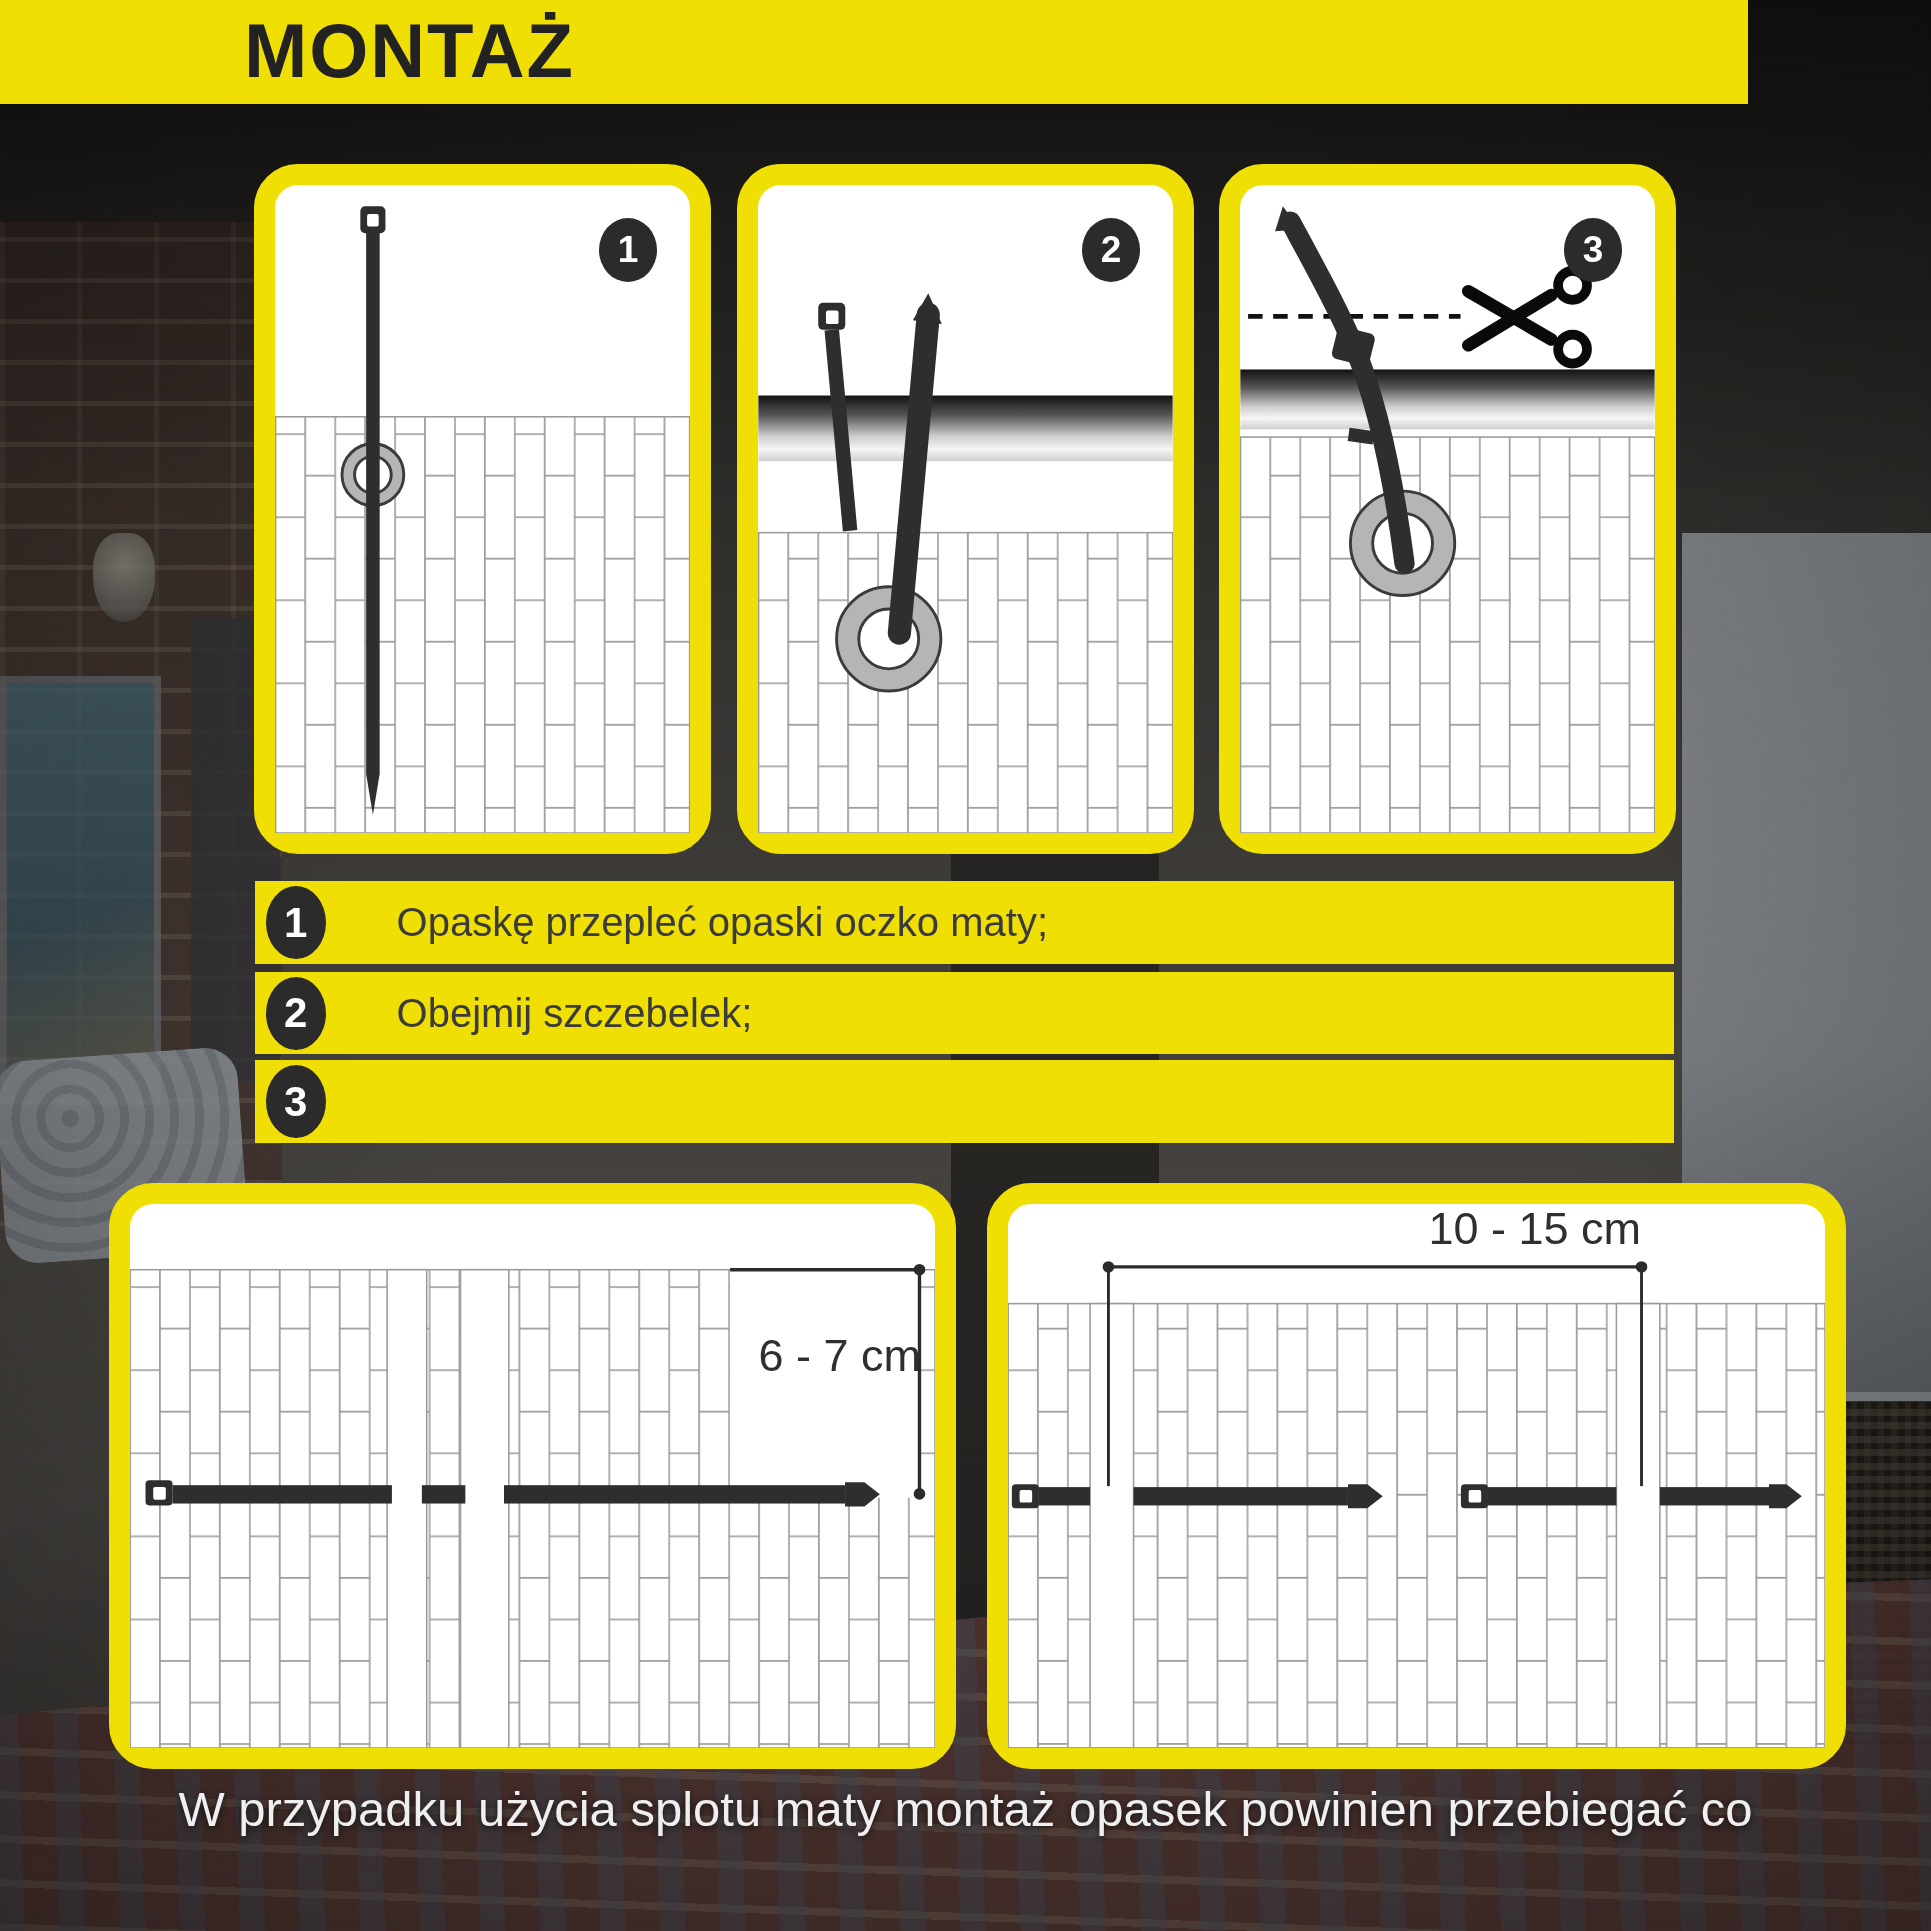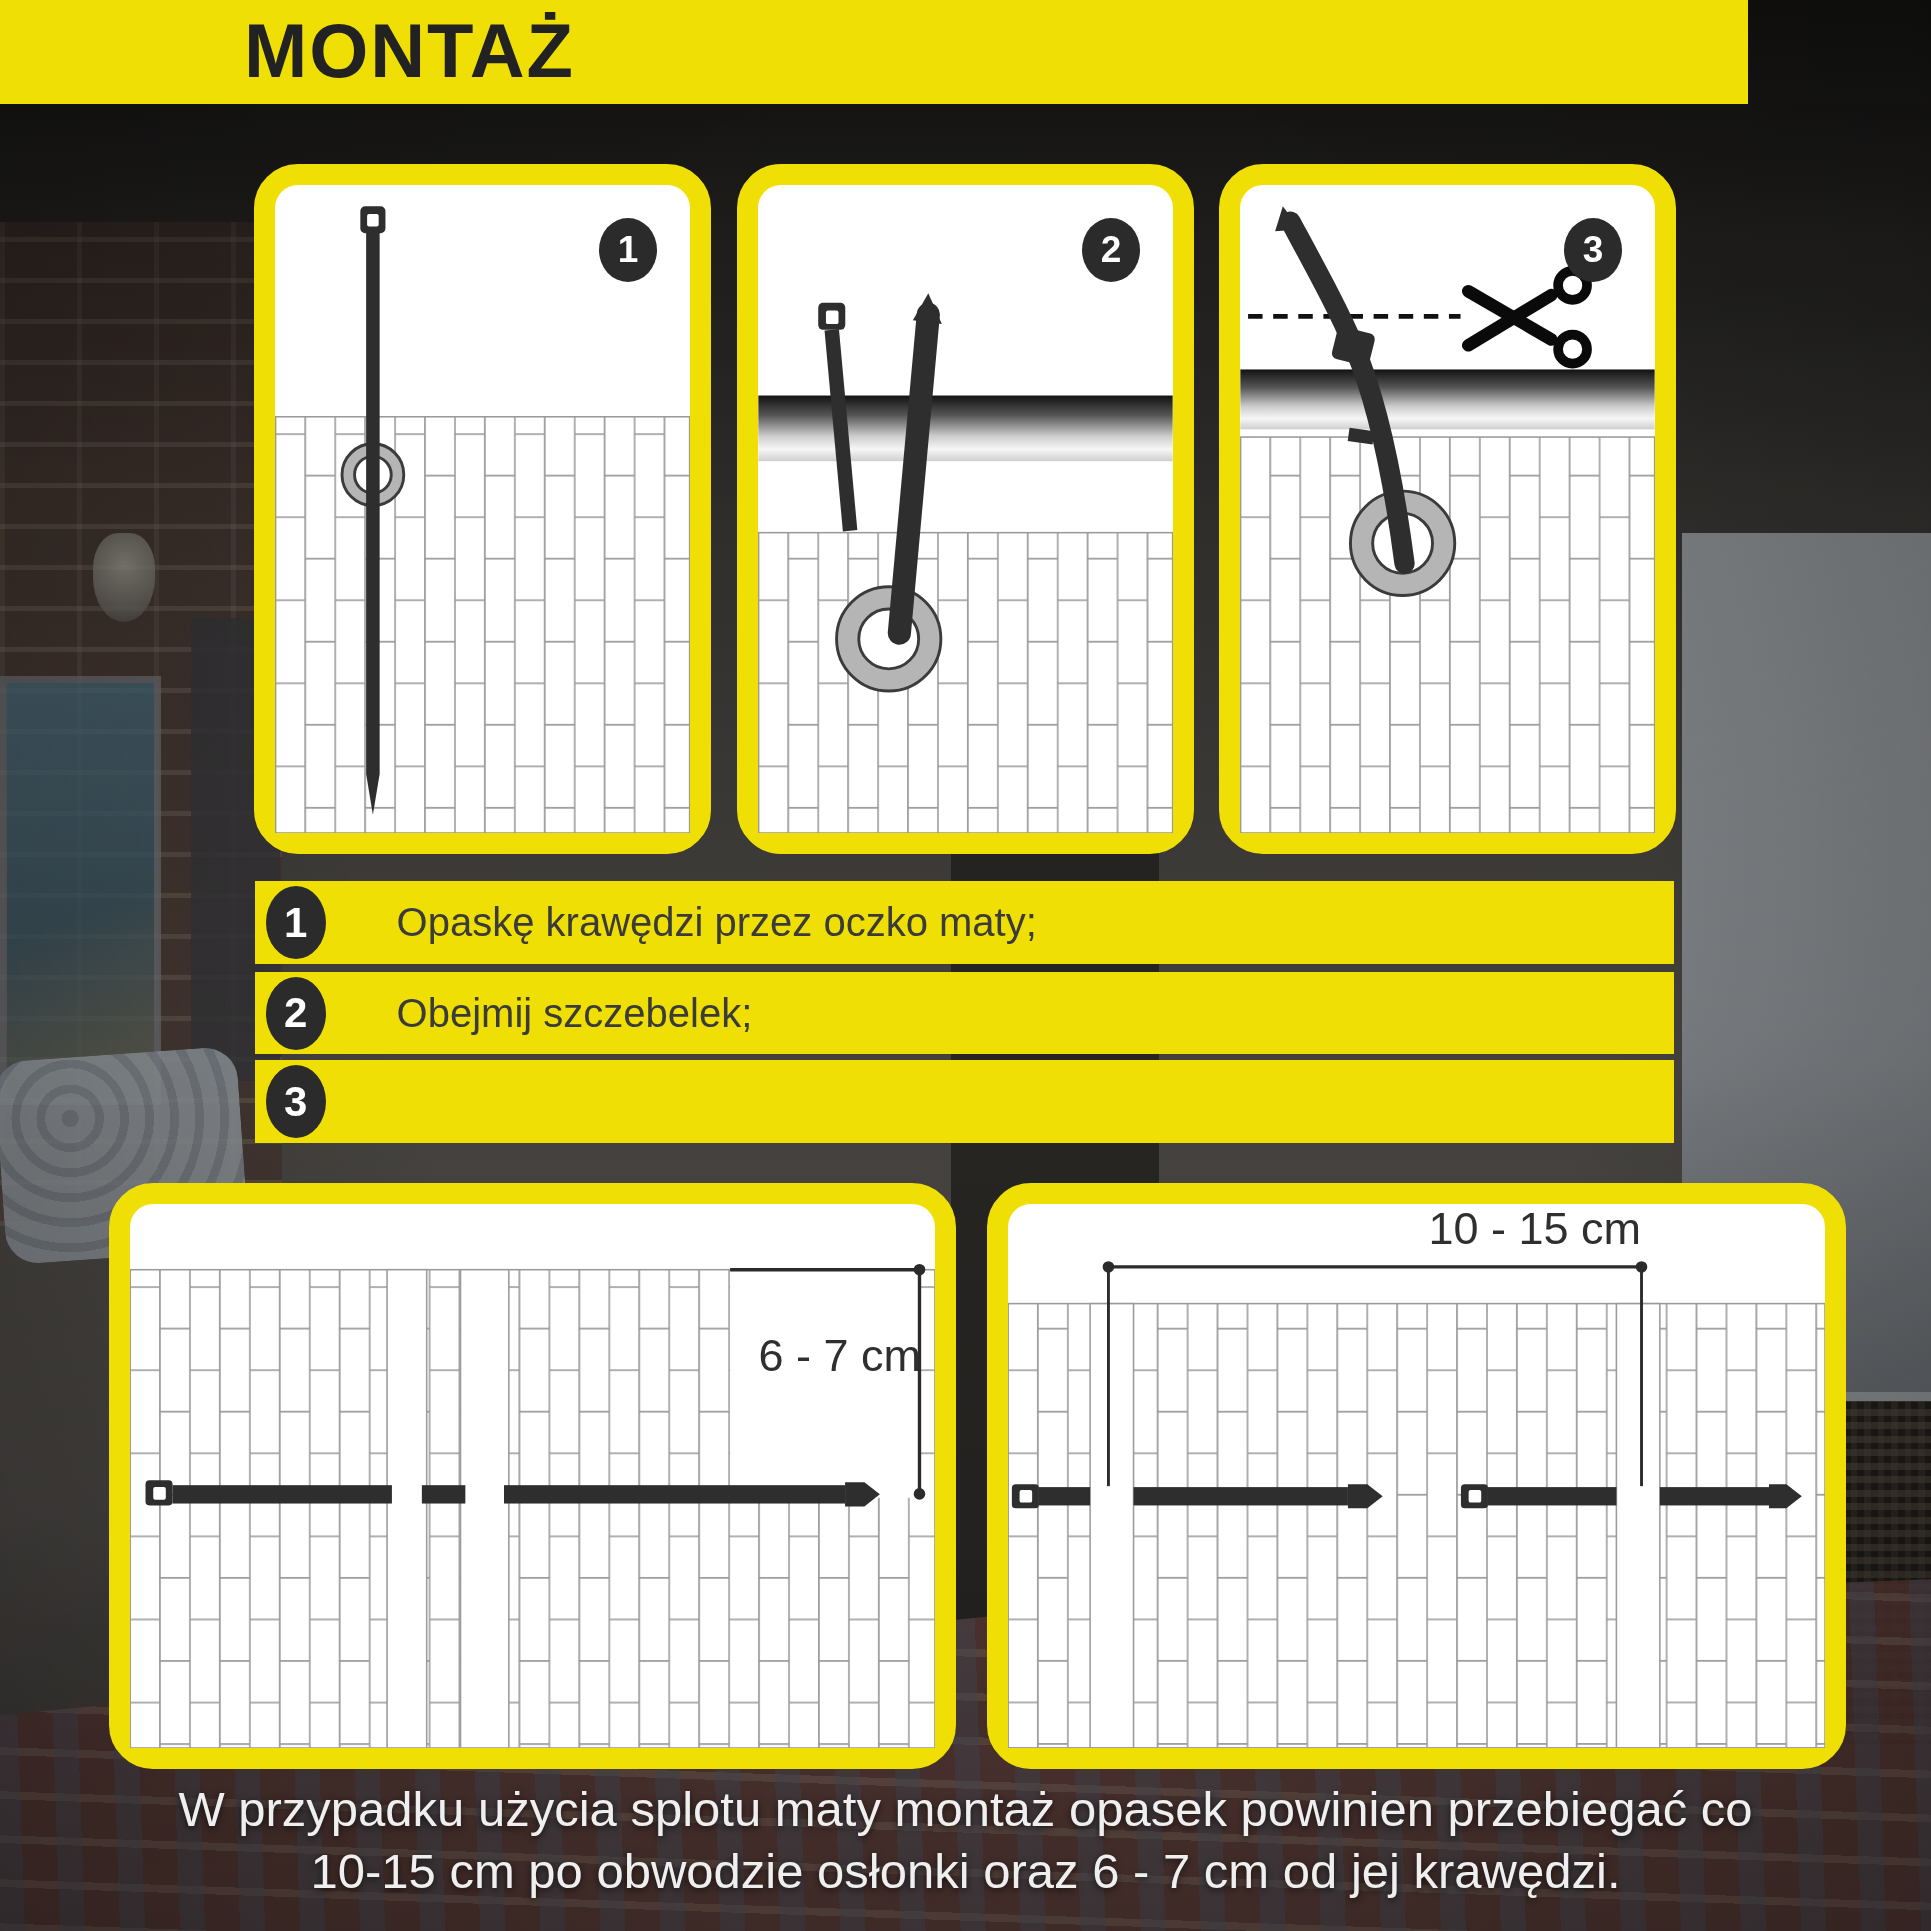--- a/index.html
+++ b/index.html
@@ -184,21 +184,21 @@
         <line x1="236" y1="166" x2="322" y2="114" stroke="#0a0a0a" stroke-width="13" stroke-linecap="round"></line>
         <circle cx="344" cy="104" r="15" fill="none" stroke="#0a0a0a" stroke-width="10"></circle>
         <circle cx="344" cy="170" r="15" fill="none" stroke="#0a0a0a" stroke-width="10"></circle>
       </g>
     </svg>
     <div class="badge panel-badge">3</div>
   </div>
 
   <div class="abs bar" style="top:881px;height:83px;">
     <div class="badge bar-badge">1</div>
-    <div class="bar-text">Opaskę krawędzi przez oczko maty;</div>
+    <div class="bar-text">Opaskę przepleć opaski oczko maty;</div>
   </div>
   <div class="abs bar" style="top:972px;height:82px;">
     <div class="badge bar-badge">2</div>
     <div class="bar-text">Obejmij szczebelek;</div>
   </div>
   <div class="abs bar" style="top:1060px;height:83px;">
     <div class="badge bar-badge">3</div>
   </div>
 
   <div class="abs panel bottom-panel" style="left:109px;width:847px;">
@@ -263,17 +263,16 @@
         <rect x="497" y="293" width="133" height="19" fill="#2e2e2e"></rect>
         <rect x="675" y="293" width="113" height="19" fill="#2e2e2e"></rect>
         <polygon points="788,290 806,290 822,302.5 806,315 788,315" fill="#2e2e2e"></polygon>
       </g>
     </svg>
   </div>
   <div class="measure-label label-spacing">10 - 15 cm</div>
 
   <div class="abs footer">
     <div>W przypadku użycia splotu maty montaż opasek powinien przebiegać co</div>
-    <div>10-15 cm po obwodzie osłonki oraz 6 - 7 cm od jej krawędzi.</div>
   </div>
 
 </div>
 
 
 </body></html>

